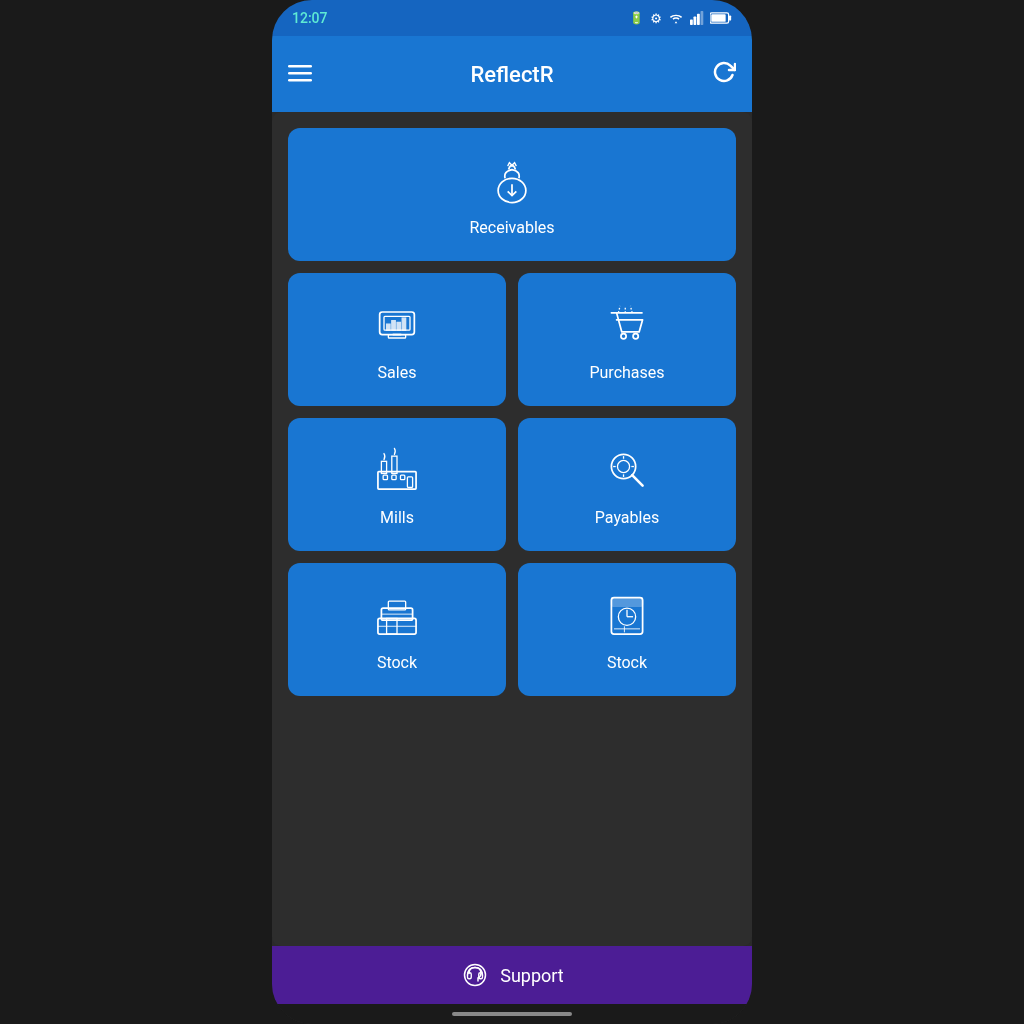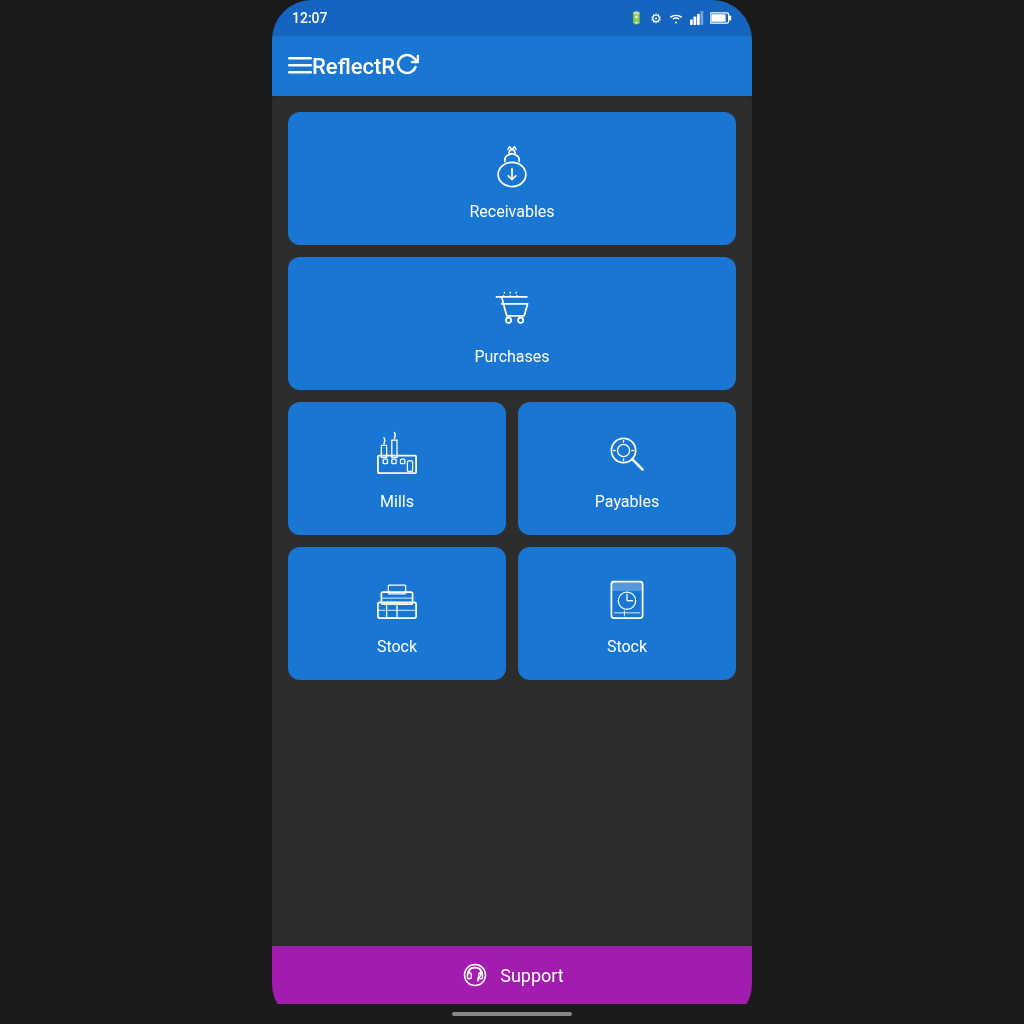--- a/index.html
+++ b/index.html
@@ -23,39 +23,40 @@
     }
     .status-bar {
       background: #1565c0;
       display: flex;
       align-items: center;
       justify-content: space-between;
       padding: 8px 20px;
       height: 36px;
     }
     .status-time {
-      color: #ffffff;
+      color: #5eead4;
       font-size: 14px;
       font-weight: 500;
     }
     .status-icons {
       display: flex;
       align-items: center;
       gap: 6px;
     }
     .status-icons span {
       color: white;
       font-size: 12px;
     }
     .top-bar {
       background: #1976d2;
       display: flex;
       align-items: center;
+      justify-content: space-between;
       padding: 4px 16px;
-      height: 60px;
+      height: 76px;
     }
     .top-bar-title {
       color: white;
       font-size: 22px;
       font-weight: 500;
     }
     .top-bar-icon {
       color: white;
       font-size: 22px;
       cursor: pointer;
@@ -108,21 +109,21 @@
       stroke: white;
       stroke-width: 1.5;
     }
     .tile-label {
       color: white;
       font-size: 16px;
       font-weight: 400;
       text-align: center;
     }
     .bottom-bar {
-      background: #a21caf;
+      background: #4c1d95;
       padding: 14px 36px;
       display: flex;
       align-items: center;
       justify-content: center;
       cursor: pointer;
     }
     .support-btn {
       display: flex;
       align-items: center;
       gap: 10px;
@@ -218,20 +219,38 @@
         </div>
         <span class="tile-label">Receivables</span>
       </div>
     </div>
 
     <div class="grid-row">
       <div class="menu-tile">
         <div class="tile-icon">
           <svg viewBox="0 0 60 60">
 
+            <rect x="10" y="15" width="40" height="26" rx="3" stroke="white" stroke-width="2" fill="none"></rect>
+            <rect x="15" y="20" width="30" height="16" rx="1" stroke="white" stroke-width="1.5" fill="none"></rect>
+
+            <rect x="18" y="29" width="4" height="7" fill="white" opacity="0.8"></rect>
+            <rect x="24" y="25" width="4" height="11" fill="white" opacity="0.8"></rect>
+            <rect x="30" y="27" width="4" height="9" fill="white" opacity="0.8"></rect>
+            <rect x="36" y="22" width="4" height="14" fill="white" opacity="0.8"></rect>
+
+            <line x1="25" y1="41" x2="35" y2="41" stroke="white" stroke-width="2"></line>
+            <rect x="20" y="41" width="20" height="4" rx="1" stroke="white" stroke-width="1.5" fill="none"></rect>
+          </svg>
+        </div>
+        <span class="tile-label">Sales</span>
+      </div>
+      <div class="menu-tile">
+        <div class="tile-icon">
+          <svg viewBox="0 0 60 60">
+
             <path d="M12 16 L18 16 L24 38 L44 38 L48 24 L18 24" stroke="white" stroke-width="2" fill="none" stroke-linecap="round" stroke-linejoin="round"></path>
 
             <path d="M20 16 L22 8 M28 16 L28 8 M36 16 L34 8" stroke="white" stroke-width="1.5" stroke-dasharray="2,2"></path>
             <line x1="18" y1="16" x2="48" y2="16" stroke="white" stroke-width="2"></line>
 
             <circle cx="26" cy="43" r="3" stroke="white" stroke-width="2" fill="none"></circle>
             <circle cx="40" cy="43" r="3" stroke="white" stroke-width="2" fill="none"></circle>
           </svg>
         </div>
         <span class="tile-label">Purchases</span>

